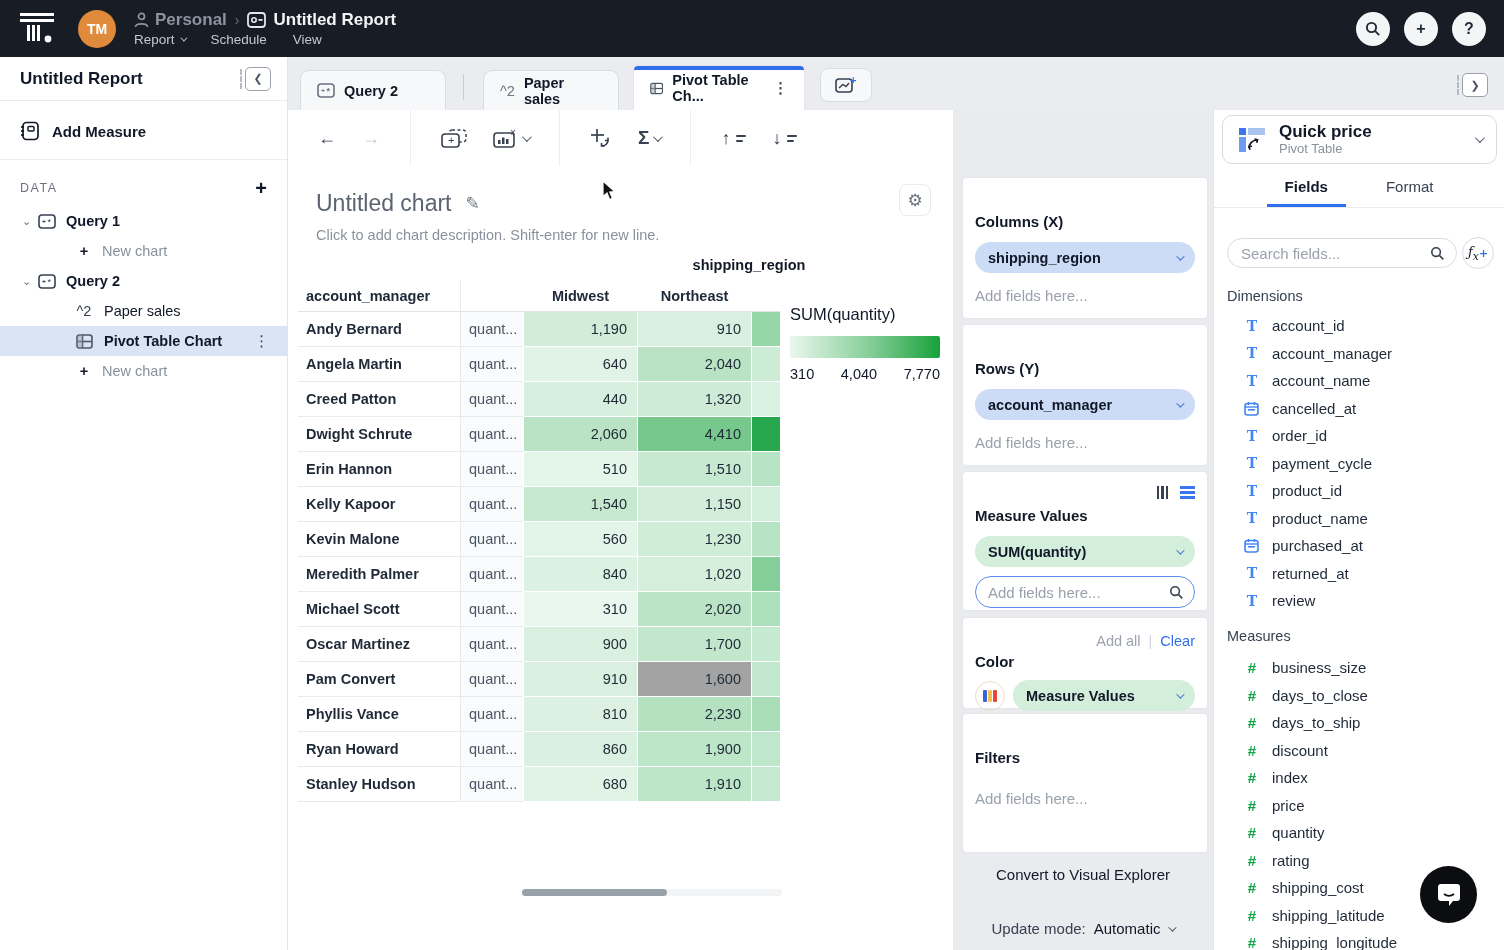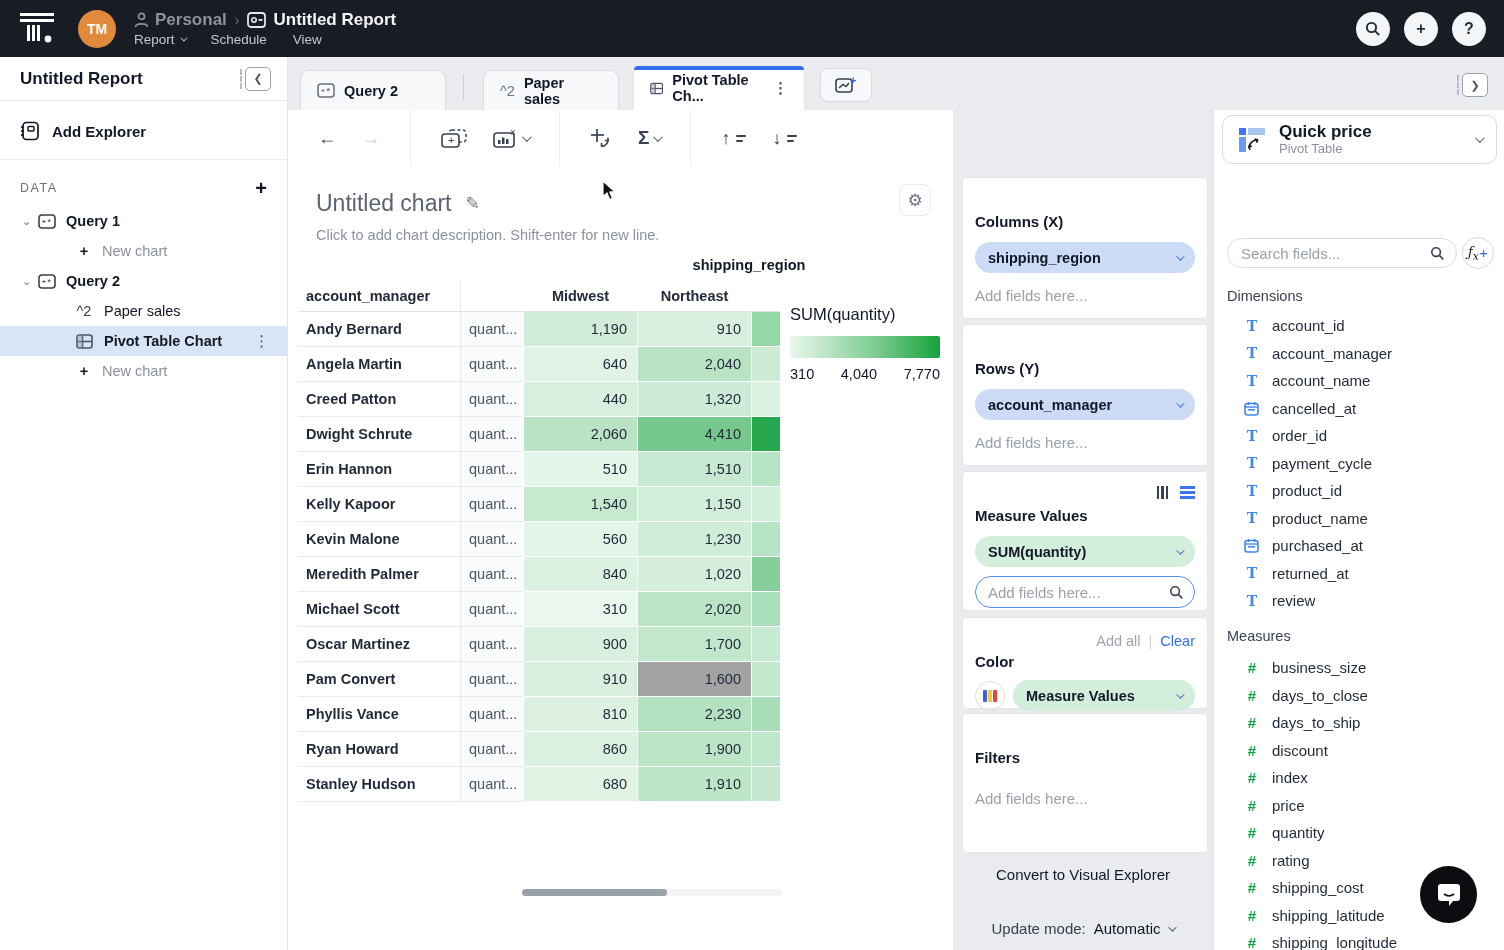--- a/index.html
+++ b/index.html
@@ -221,21 +221,21 @@
       <span class="panel-toggle">❮</span>
     </div>
     <div class="sb-addnb">
       <svg width="20" height="20" viewBox="0 0 20 20">
           <rect x="3" y="1.5" width="15" height="17" rx="3.5" fill="none" stroke="#111827" stroke-width="1.7"></rect>
           <line x1="1" y1="6" x2="4" y2="6" stroke="#111827" stroke-width="1.7"></line>
           <line x1="1" y1="10" x2="4" y2="10" stroke="#111827" stroke-width="1.7"></line>
           <line x1="1" y1="14" x2="4" y2="14" stroke="#111827" stroke-width="1.7"></line>
           <rect x="8" y="5.5" width="6" height="4.5" rx="1" fill="none" stroke="#111827" stroke-width="1.5"></rect>
         </svg>
-      <span>Add Explorer</span>
+      <span>Add Measure</span>
     </div>
     <div class="sb-data-head">
       <span class="sb-data-label">DATA</span>
       <span class="sb-plus">+</span>
     </div>
     <div id="sidebar-tree">
         <div class="tree-row">
           <span class="tree-chev">⌄</span>
           <span class="tree-icon">
             <svg width="18" height="15" viewBox="0 0 18 15">
@@ -601,20 +601,24 @@
           <path d="M12 22 A 8 8 0 0 1 20 14" fill="none" stroke="#111827" stroke-width="1.7"></path>
           <path d="M17.5 13 L20.5 13.8 L19.7 16.8" fill="none" stroke="#111827" stroke-width="1.7"></path>
           <path d="M14.8 20 L12 21 L13 23.8" fill="none" stroke="#111827" stroke-width="1.7"></path>
         </svg>
       <span class="qc-text">
         <span class="qc-title" style="display:block;">Quick price</span>
         <span class="qc-sub" style="display:block;">Pivot Table</span>
       </span>
       <span class="chev"></span>
     </div>
+    <div class="fp-tabs">
+      <span class="fp-tab active">Fields</span>
+      <span class="fp-tab">Format</span>
+    </div>
     <div class="searchwrap">
       <input placeholder="Search fields..." style="">
       <svg width="15" height="15" viewBox="0 0 16 16" style="position:absolute;right:12px;top:8px;">
           <circle cx="6.5" cy="6.5" r="4.6" fill="none" stroke="#374151" stroke-width="1.7"></circle>
           <line x1="10.2" y1="10.2" x2="14.2" y2="14.2" stroke="#374151" stroke-width="1.7"></line>
         </svg>
     </div>
     <div class="fx-btn">
         <span>ƒ<sub>x</sub></span>
         <sup style="color:#2f6fed;font-weight:bold;font-style:normal;">+</sup>

